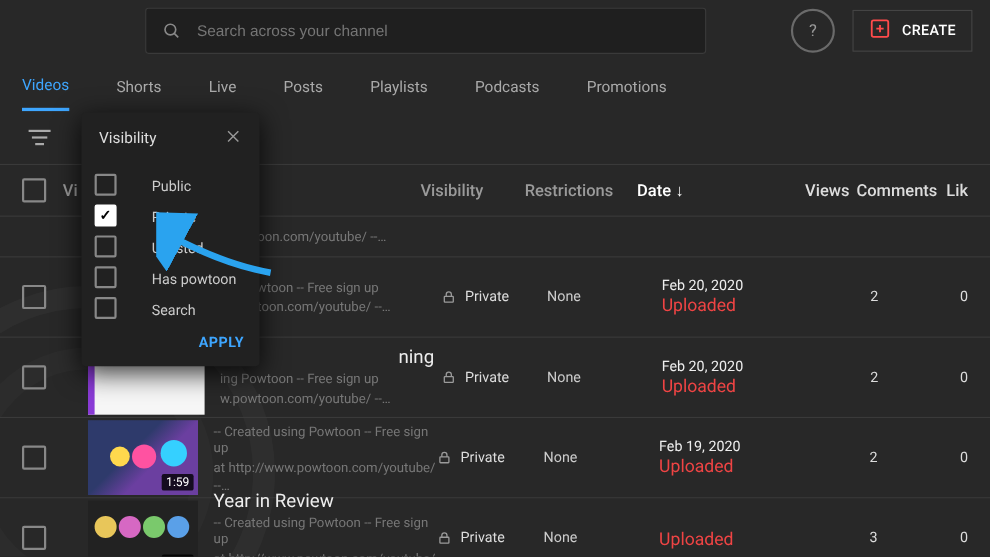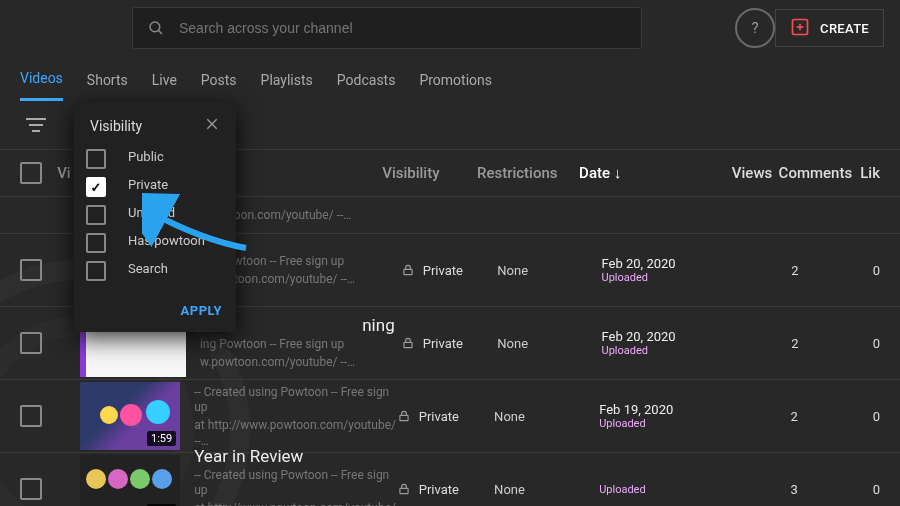--- a/index.html
+++ b/index.html
@@ -1,22 +1,22 @@
 <!DOCTYPE html>
 <html><head>
 <meta charset="utf-8">
 <style>
   html,body{margin:0;padding:0;background:#282828;color:#aaa;font-family:Roboto,Arial,sans-serif;font-size:13px;width:900px;height:506px;overflow:hidden;position:relative}
-  .top{display:flex;align-items:center;height:56px;padding:0 16px;gap:0}
+  .top{display:flex;align-items:center;height:56px;padding:0 16px;gap:16px}
   .search-box{margin-left:116px;width:480px;height:40px;background:#1f1f1f;border:1px solid #3a3a3a;border-radius:3px;display:flex;align-items:center;padding:0 14px;gap:12px}
   .search-box input{flex:1;background:none;border:none;outline:none;color:#aaa;font-size:14px}
   .help-btn{margin-left:auto;width:36px;height:36px;border:2px solid #6a6a6a;border-radius:50%;display:flex;align-items:center;justify-content:center;color:#9a9a9a;font-size:15px;cursor:pointer}
   .create-btn{height:36px;border:1px solid #444;background:#282828;display:flex;align-items:center;gap:10px;padding:0 14px;color:#fff;font-weight:500;cursor:pointer;letter-spacing:.3px}
   .create-btn .icon{color:#ff4b4b;font-size:18px;line-height:1}
-  .tabs{display:flex;gap:24px;padding:0 20px;height:44px;align-items:flex-end;border-bottom:1px solid rgba(255,255,255,0)}
+  .tabs{display:flex;gap:43px;padding:0 20px;height:44px;align-items:flex-end;border-bottom:1px solid rgba(255,255,255,0)}
   .tab{padding-bottom:12px;font-size:14px;color:#aaa;cursor:pointer}
   .tab.active{color:#3ea6ff;border-bottom:3px solid #3ea6ff;margin-bottom:-1px}
   .filter-row{height:48px;display:flex;align-items:center;padding:0 26px;border-bottom:1px solid #3a3a3a;position:relative}
   .filter-icon{width:20px;height:18px;position:relative}
   .filter-icon span{position:absolute;left:0;height:2px;background:#aaa}
   .filter-icon span:nth-child(1){width:20px;top:2px}
   .filter-icon span:nth-child(2){width:14px;top:8px;left:3px}
   .filter-icon span:nth-child(3){width:8px;top:14px;left:6px}
   .thead{height:46px;display:flex;align-items:center;padding:0 20px;border-bottom:1px solid #3a3a3a;font-size:15px;color:#9a9a9a;font-weight:500}
   .col-check{width:40px}
@@ -34,27 +34,27 @@
   .thumb{width:100px;height:68px;background:#555;margin-left:22px;margin-right:14px;position:relative;flex-shrink:0}
   .thumb .time{position:absolute;right:4px;bottom:4px;background:rgba(0,0,0,.8);color:#fff;font-size:11px;padding:1px 4px;border-radius:2px}
   .vinfo{width:212px}
   .vtitle{color:#eee;font-size:17px}
   .vdesc{color:#777;font-size:12px;line-height:1.3;margin-top:2px}
   .vis-cell{width:102px;display:flex;align-items:center;gap:8px;color:#ddd}
   .vis-cell svg{opacity:.7}
   .rest-cell{width:110px;color:#ccc}
   .date-cell{width:148px}
   .date-cell .d1{color:#eee}
-  .date-cell .d2{color:#f0abfc;font-size:11px}
+  .date-cell .d2{color:#ef4444;font-size:16px}
   .num{text-align:right;color:#ddd}
   .popup{position:absolute;left:74px;top:102px;width:162px;background:#212121;box-shadow:0 6px 24px rgba(0,0,0,.8);border-radius:4px;z-index:20}
   .popup-h{display:flex;align-items:center;justify-content:space-between;padding:14px 16px;color:#ddd;font-size:14px}
   .popup-h .x{cursor:pointer;color:#888}
   .popup-opts{padding:0 12px 6px}
-  .popup-opt{display:flex;align-items:flex-start;gap:22px;height:28px;color:#ccc;font-size:13px;cursor:pointer}
+  .popup-opt{display:flex;align-items:flex-end;gap:32px;height:28px;color:#ccc;font-size:13px;cursor:pointer}
   .popup-opt .ob{width:16px;height:16px;border:2px solid #888;border-radius:2px}
   .popup-opt.checked .ob{background:#fff;border-color:#fff;display:flex;align-items:center;justify-content:center;color:#000;font-size:13px;font-weight:900}
   .apply{text-align:right;padding:8px 14px 14px;color:#3ea6ff;font-weight:700;letter-spacing:.5px;cursor:pointer}
   
   .arrow{position:absolute;left:142px;top:190px;z-index:30;pointer-events:none}
   
   .watermark{position:absolute;left:-90px;top:260px;width:300px;height:300px;border:20px solid rgba(255,255,255,.03);border-radius:50%;pointer-events:none}
   .watermark:after{content:"";position:absolute;inset:36px;border:20px solid rgba(255,255,255,.02);border-radius:50%}
   
   .th3{background:linear-gradient(135deg,#2e3a6b 40%,#6b3fa0 60%)}

